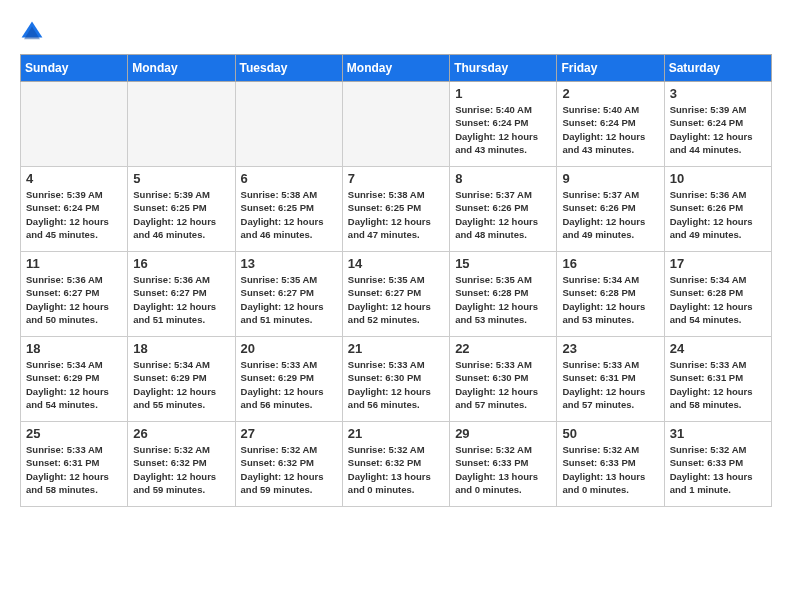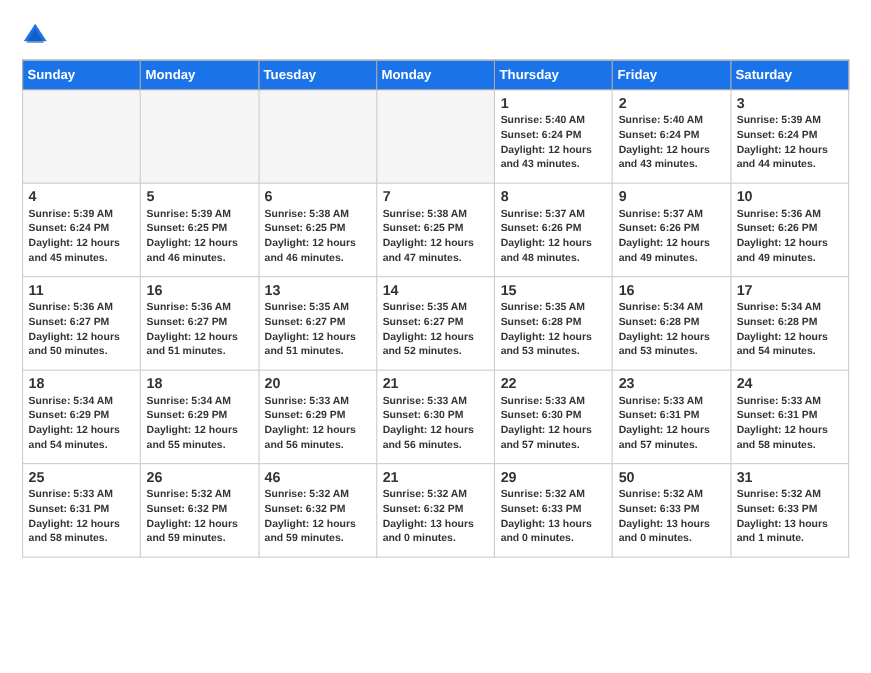--- a/index.html
+++ b/index.html
@@ -311,21 +311,21 @@
 and 58 minutes.</div>
         </td>
         <td>
           <div class="day-number">26</div>
           <div class="day-info" style="white-space: pre-line;">Sunrise: 5:32 AM
 Sunset: 6:32 PM
 Daylight: 12 hours
 and 59 minutes.</div>
         </td>
         <td>
-          <div class="day-number">46</div>
+          <div class="day-number">27</div>
           <div class="day-info" style="white-space: pre-line;">Sunrise: 5:32 AM
 Sunset: 6:32 PM
 Daylight: 12 hours
 and 59 minutes.</div>
         </td>
         <td>
           <div class="day-number">21</div>
           <div class="day-info" style="white-space: pre-line;">Sunrise: 5:32 AM
 Sunset: 6:32 PM
 Daylight: 13 hours

